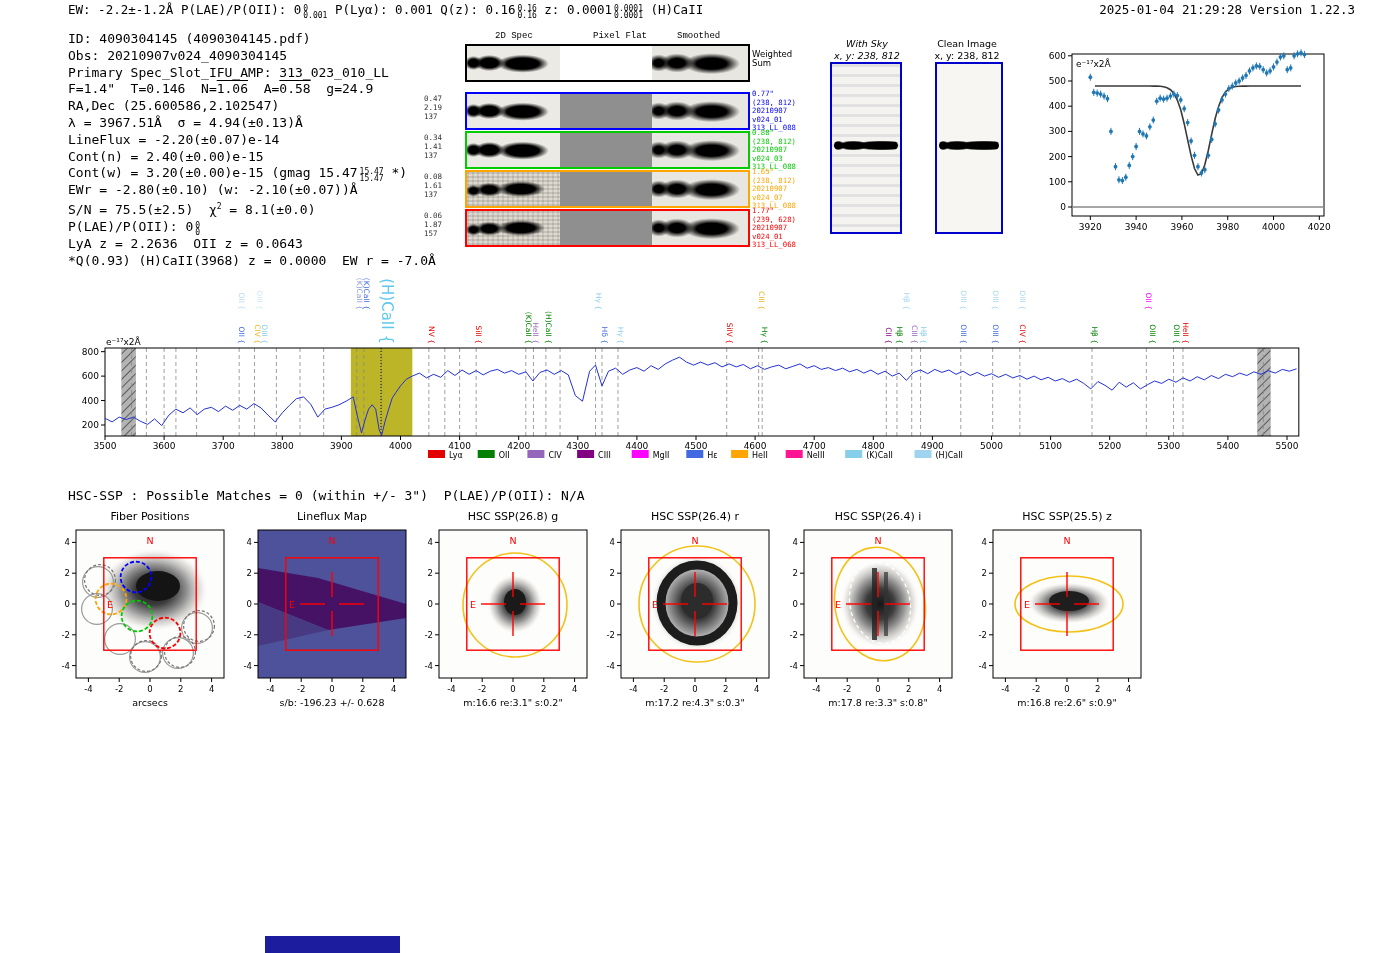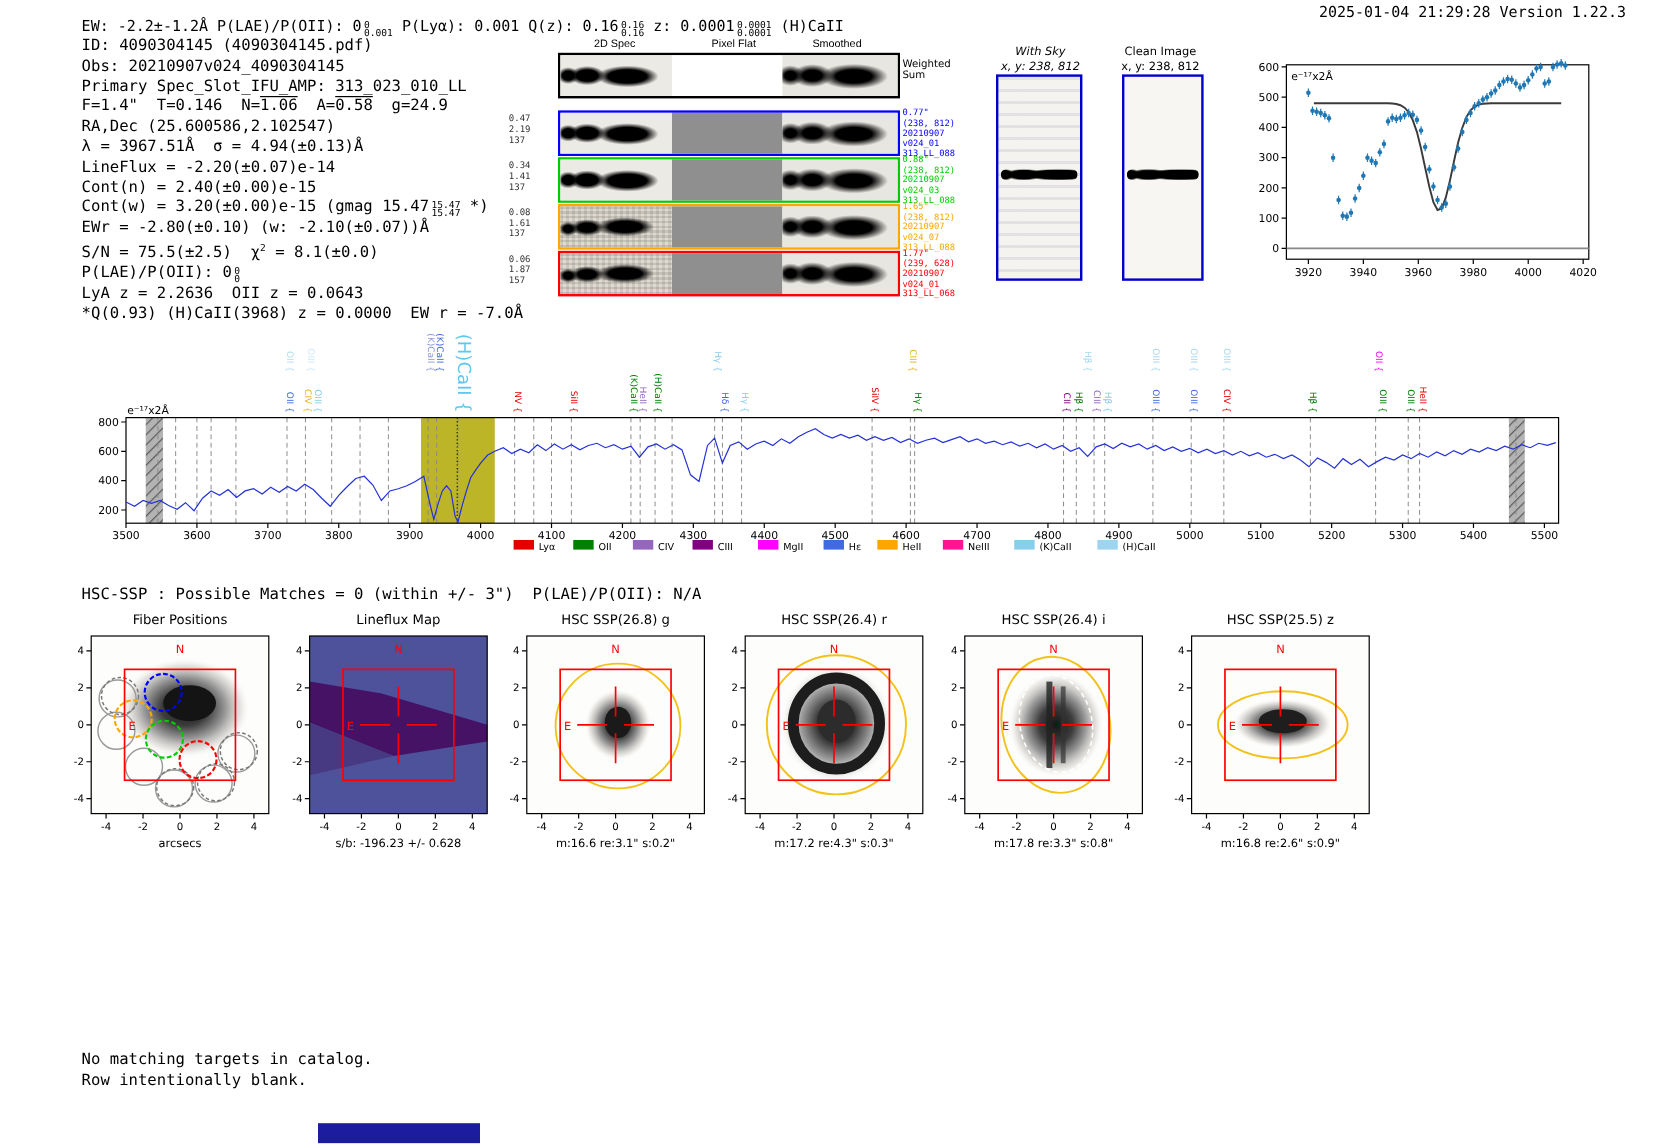--- a/index.html
+++ b/index.html
@@ -1,27 +1,27 @@
 <!DOCTYPE html>
 <html><head>
 <meta charset="utf-8">
 <style>
   html,body{margin:0;padding:0;background:#fff;}
   #page{position:relative;width:1400px;height:953px;background:#ffffff;overflow:hidden;
         font-family:"DejaVu Sans Mono",monospace;color:#000;}
   .sans{font-family:"DejaVu Sans",sans-serif;}
   .abs{position:absolute;}
-  #hdr-left{left:68px;top:14px;font-size:12.5px;white-space:nowrap;}
+  #hdr-left{left:68px;top:2px;font-size:12.5px;white-space:nowrap;}
   #hdr-right{right:45px;top:2px;font-size:12.5px;white-space:nowrap;}
   #info{left:68px;top:31px;font-size:13px;line-height:16.8px;white-space:pre;}
   .ss{display:inline-block;vertical-align:-4px;font-size:8px;line-height:7px;text-align:left;margin-left:2px;}
   .ovl{text-decoration:overline;}
   sup.only{font-size:8px;}
   
-  #spec2d-headers div{position:absolute;top:31px;font-size:9px;font-family:Liberation Sans, sans-serif;}
+  #spec2d-headers div{position:absolute;top:31px;font-size:9px;font-family:Liberation Mono, monospace;}
   .strip-row{position:absolute;left:465px;width:285px;height:38px;box-sizing:border-box;display:flex;}
   .strip-cell{height:100%;}
   .blobs{background:
     radial-gradient(ellipse 9px 7px at 7% 50%, #000 55%, rgba(0,0,0,0) 100%),
     radial-gradient(ellipse 15px 8px at 24% 50%, #000 60%, rgba(0,0,0,0) 100%),
     radial-gradient(ellipse 26px 9px at 60% 52%, #000 62%, rgba(0,0,0,0) 100%),
     #eceae5;}
   .blobs-soft{background:
     radial-gradient(ellipse 12px 9px at 7% 50%, #000 40%, rgba(0,0,0,0) 95%),
     radial-gradient(ellipse 18px 10px at 26% 50%, #000 45%, rgba(0,0,0,0) 95%),
@@ -764,16 +764,14 @@
         <line x1="134.8" y1="172" x2="134.8" y2="176" stroke="#000"></line>
         <text x="134.8" y="186" text-anchor="middle" font-size="8.5">2</text>
         <line x1="26" y1="36.4" x2="30" y2="36.4" stroke="#000"></line>
         <text x="24" y="39.4" text-anchor="end" font-size="8.5">4</text>
         <line x1="165.6" y1="172" x2="165.6" y2="176" stroke="#000"></line>
         <text x="165.6" y="186" text-anchor="middle" font-size="8.5">4</text>
         <text x="104" y="200" text-anchor="middle" font-size="9.5">m:16.8 re:2.6" s:0.9"</text>
       </svg>
     </div>
 
-  <div class="abs" id="footer-text"><span>No matching targets in catalog.</span>
-<span>Row intentionally blank.</span></div>
   <div class="abs" id="footer-bar"></div>
 </div>
 
 </body></html>

